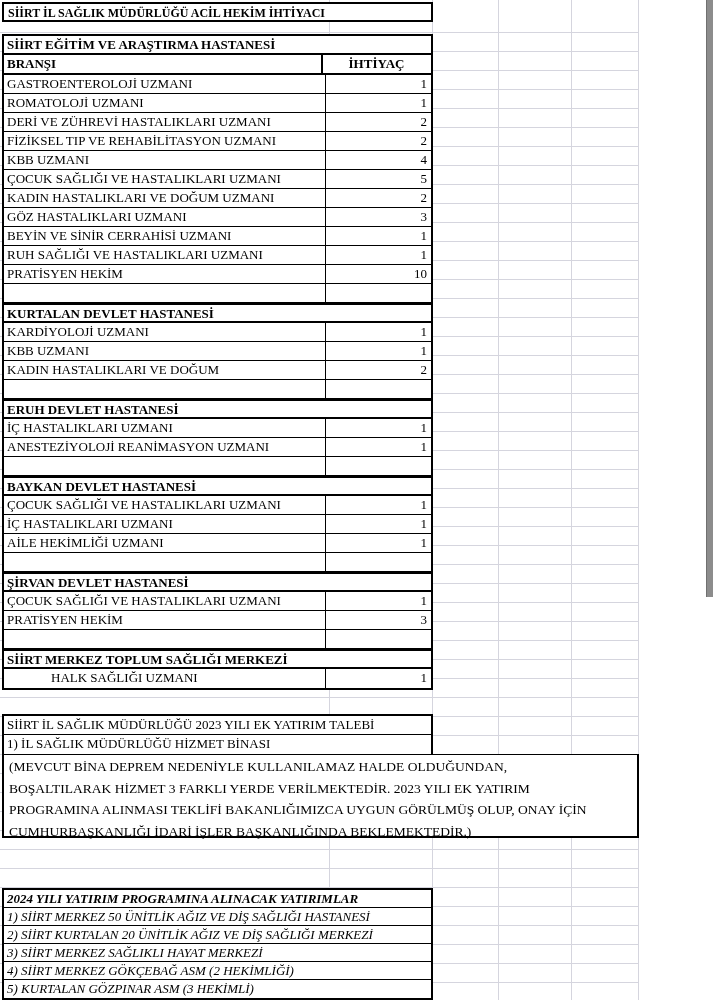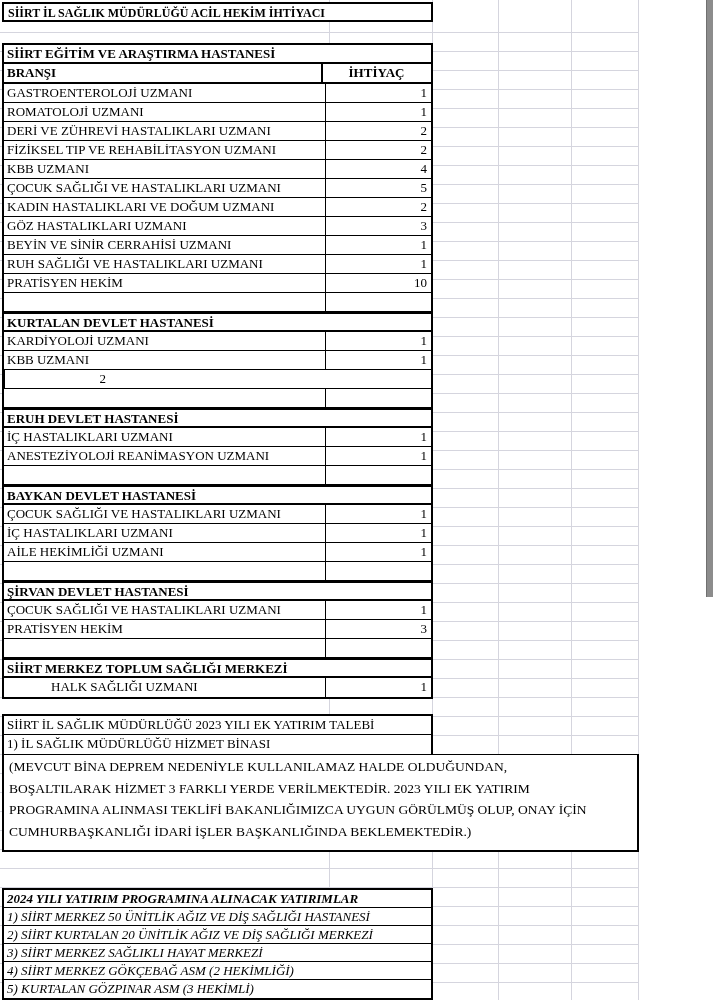--- a/index.html
+++ b/index.html
@@ -13,37 +13,37 @@
     background:repeating-linear-gradient(to bottom, transparent 0 18px, #d5d5de 18px 19px);
   }
   .vline{position:absolute;top:0;width:1px;height:1000px;background:#d5d5de;}
   
   .box{position:absolute;background:#ffffff;box-sizing:border-box;border:2px solid #000;}
   .title-box{
     left:2px;top:2px;width:431px;height:20px;
     font-weight:bold;font-size:12px;line-height:16px;padding:1px 0 0 4px;
     white-space:nowrap;overflow:hidden;
   }
-  .needs-table{left:2px;top:43px;width:431px;}
+  .needs-table{left:2px;top:34px;width:431px;}
   .row{display:flex;height:19px;box-sizing:border-box;border-bottom:1px solid #000;font-size:13px;line-height:16px;gap:20px;}
   .row .c1{flex:1;padding:1px 0 0 3px;white-space:nowrap;overflow:hidden;}
   .row .c2{width:101px;border-left:1px solid #000;text-align:right;padding:1px 4px 0 0;box-sizing:content-box;}
   .row.colhdr{border-bottom:2px solid #000;height:20px;font-weight:bold;}
   .row.colhdr .c2{border-left:2px solid #000;text-align:center;padding-left:3px;}
   .hdr{
     height:20px;box-sizing:border-box;border-top:2px solid #000;border-bottom:2px solid #000;
     font-weight:bold;font-size:13px;line-height:15px;padding:1px 0 0 3px;white-space:nowrap;overflow:hidden;
   }
   .hdr.first{border-top:none;height:19px;}
   .row.last{border-bottom:none;margin-left:44px;}
   .inv2023{left:2px;top:714px;width:431px;height:40px;border-bottom:none;}
   .inv-row{height:19px;box-sizing:border-box;font-size:13px;line-height:16px;padding:1px 0 0 3px;white-space:nowrap;overflow:hidden;}
   .inv-row.bold{font-weight:normal;border-bottom:1px solid #000;}
   .note-box{
-    left:2px;top:754px;width:637px;height:98px;border-top-width:1px;
+    left:2px;top:754px;width:637px;height:84px;border-top-width:1px;
     font-size:13.5px;line-height:21.5px;padding:1px 25px 0 5px;white-space:pre-line;
   }
   .inv2024{left:2px;top:888px;width:431px;height:112px;}
   .row24{height:18px;box-sizing:border-box;border-bottom:1px solid #000;font-size:13px;line-height:15px;padding:1px 2px 0 3px;white-space:nowrap;overflow:hidden;font-style:italic;}
   .row24.bold{font-weight:bold;}
   .row24.last{border-bottom:none;}
   
   .scrollbar{position:absolute;left:706px;top:0;width:6px;height:597px;background:#8c8c8c;border-left:1px solid #707070;}
 </style>
 </head>
@@ -120,20 +120,21 @@
     <div class="hdr">KURTALAN DEVLET HASTANESİ</div>
     <div class="row">
       <div class="c1">KARDİYOLOJİ UZMANI</div>
       <div class="c2">1</div>
     </div>
     <div class="row">
       <div class="c1">KBB UZMANI</div>
       <div class="c2">1</div>
     </div>
     <div class="row">
+      <div class="c1">KADIN HASTALIKLARI VE DOĞUM</div>
       <div class="c2">2</div>
     </div>
     <div class="row">
       <div class="c1"></div>
         <div class="c2"></div>
     </div>
 
     <div class="hdr">ERUH DEVLET HASTANESİ</div>
     <div class="row">
       <div class="c1">İÇ HASTALIKLARI UZMANI</div>

